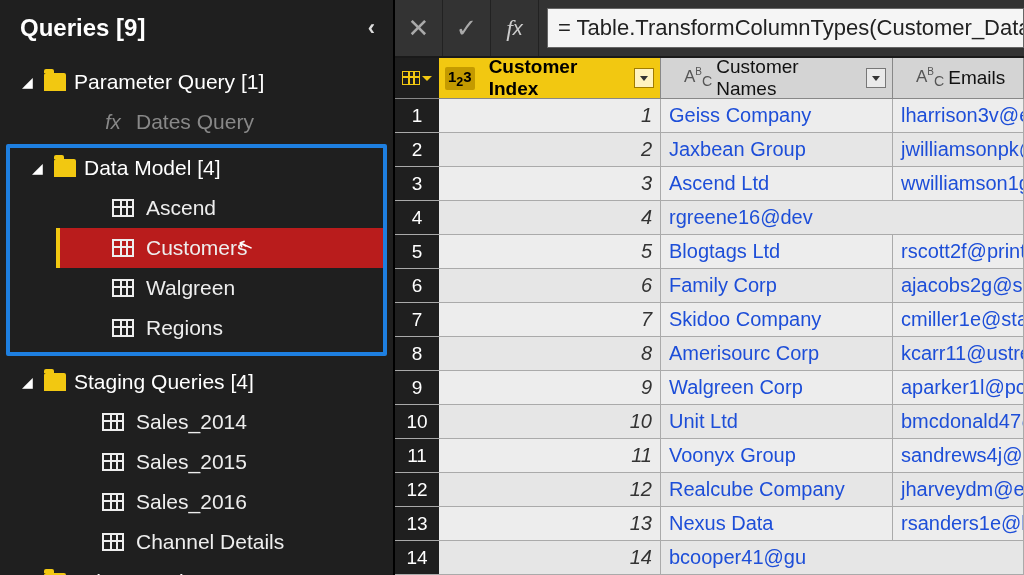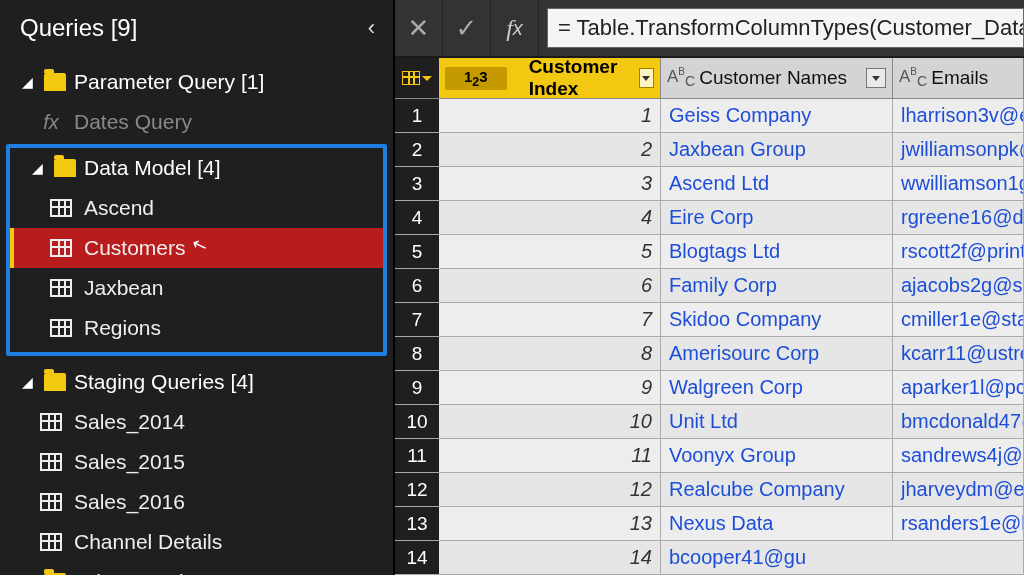--- a/index.html
+++ b/index.html
@@ -1,30 +1,30 @@
 <!DOCTYPE html>
 <html><head>
 <meta charset="utf-8">
 <style>
 * { margin: 0; padding: 0; box-sizing: border-box; font-family: "Segoe UI", Arial, sans-serif; }
 html, body { width: 1024px; height: 575px; overflow: hidden; background: #2b2b2b; }
 .app { display: flex; width: 100%; height: 100%; }
 
 
 .sidebar { width: 395px; background: #1f1f1f; color: #eee; display: flex; flex-direction: column; border-right: 2px solid #000; }
-.sidebar-header { display: flex; align-items: center; justify-content: space-between; padding: 14px 18px 20px 20px; font-size: 24px; font-weight: 400; color: #fff; }
+.sidebar-header { display: flex; align-items: center; justify-content: space-between; padding: 14px 18px 20px 20px; font-size: 24px; font-weight: 700; color: #fff; }
 .collapse-icon { font-size: 22px; color: #ddd; cursor: pointer; }
 .tree { flex: 1; overflow: auto; font-size: 21px; }
 .tree-group-header { display: flex; align-items: center; padding: 8px 0 8px 22px; gap: 8px; cursor: pointer; }
 .caret { width: 14px; display: inline-block; font-size: 14px; color: #fff; }
 .folder-icon { width: 22px; height: 18px; background: #f2c811; border-radius: 2px 2px 0 0; position: relative; display: inline-block; }
 .folder-icon::before { content:""; position:absolute; top:-4px; left:0; width:10px; height:4px; background:#f2c811; border-radius:2px 2px 0 0;}
 .group-label { color:#fff; }
 .tree-item { display:flex; align-items:center; padding:8px 0 8px 56px; gap:12px; cursor:pointer; position:relative; }
-.tree-item.lvl2 { padding-left: 40px; }
+.tree-item.lvl2 { padding-left: 56px; margin-left: 46px; }
 .tree-item.selected { background:#b91c1c;text-align:center; }
 .tree-item.selected::before { content:""; position:absolute; left:0; top:0; bottom:0; width:4px; background:#f2c811; }
 .table-icon { width:22px; height:18px; display:inline-block; border:2px solid #eee; position:relative; }
 .table-icon::before { content:""; position:absolute; left:0; right:0; top:5px; height:2px; background:#eee; }
 .table-icon::after { content:""; position:absolute; top:0; bottom:0; left:6px; width:2px; background:#eee; box-shadow:6px 0 0 #eee; }
 .fx-icon { font-style: italic; color:#888; font-size:20px; width:22px; display:inline-block; text-align:center;}
 .dimmed { color:#888; }
 .highlight-box { border:4px solid #1e7fe0; border-radius:2px; margin:2px 6px 6px 6px; padding-bottom:4px;}
 .cursor-arrow { position:absolute; font-size:18px; color:#fff; pointer-events:none; left:182px; top:6px; transform: rotate(-20deg); }
 
@@ -40,23 +40,23 @@
 .grid-header { display:flex; background:#ccc; border-bottom:1px solid #888;}
 .hdr-rowsel { width:44px; height:40px; background:#1f1f1f; display:flex; align-items:center; justify-content:center;}
 .hdr-rowsel .mini-table { width:18px; height:14px; border:1.5px solid #f2c811; position:relative;}
 .hdr-rowsel .mini-table::before{content:"";position:absolute;left:0;right:0;top:4px;height:1.5px;background:#f2c811;}
 .hdr-rowsel .mini-table::after{content:"";position:absolute;top:0;bottom:0;left:5px;width:1.5px;background:#f2c811;box-shadow:5px 0 0 #f2c811;}
 .tri { width:0;height:0;border-left:5px solid transparent;border-right:5px solid transparent;border-top:5px solid #f2c811; margin-left:2px;}
 .col { border-right:1px solid #888; display:flex; align-items:center; height:40px; padding:0 6px; gap:4px; font-size:19px; position:relative;}
 .col1 { width:222px; background:#f2c811; color:#000; font-weight:600;}
 .col2 { width:232px; background:#d4d4d4; color:#111;}
 .col3 { flex:1; background:#d4d4d4; color:#111; min-width:0;}
-.type-icon { font-size:15px; padding:1px 19px; border-radius:2px; margin-right:18px;}
+.type-icon { font-size:15px; padding:1px 3px; border-radius:2px; margin-right:10px;}
 .type-num { background:#c49a00; color:#000;}
-.type-abc { color:#555; font-size:17px;}
+.type-abc { color:#555; font-size:17px;margin-left:17px;}
 .type-abc sup{font-size:10px;}
 .dd { margin-left:auto; width:20px; height:20px; border:1px solid #777; background:#eaeaea; display:flex; align-items:center; justify-content:center;}
 .dd .t{width:0;height:0;border-left:4px solid transparent;border-right:4px solid transparent;border-top:5px solid #333;}
 .col1 .dd{ background:#fff3c0; border-color:#a07c00;}
 
 .grid-body { flex:1; overflow:hidden;}
 .row { display:flex; height:34px; border-bottom:1px solid #aaa;}
 .row .rn { width:44px; background:#1f1f1f; color:#fff; display:flex; align-items:center; justify-content:center; font-size:19px;}
 .row .c { border-right:1px solid #aaa; display:flex; align-items:center; padding:0 8px; font-size:20px; color:#1d4ed8; background:#e6e6e6; overflow:hidden; white-space:nowrap;}
 .row:nth-child(odd) .c { background:#ededed;}
@@ -94,21 +94,21 @@
         <span class="table-icon"></span>
             <span>Ascend</span>
       </div>
           <div class="tree-item lvl2 selected" style="position:relative">
         <span class="table-icon"></span>
             <span>Customers</span>
             <span class="cursor-arrow">↖</span>
       </div>
           <div class="tree-item lvl2" style="position:relative">
         <span class="table-icon"></span>
-            <span>Jaxbean</span>
+            <span>Walgreen</span>
       </div>
           <div class="tree-item lvl2" style="position:relative">
         <span class="table-icon"></span>
             <span>Regions</span>
       </div>
         </div>
         <div class="tree-group-header">
       <span class="caret">◢</span>
       <span class="folder-icon"></span>
       <span class="group-label">Staging Queries [4]</span>
@@ -185,21 +185,20 @@
     </div>
           <div class="row">
       <div class="rn">3</div>
       <div class="c c1">3</div>
       <div class="c c2">Ascend Ltd</div>
       <div class="c c3">wwilliamson1g@</div>
     </div>
           <div class="row">
       <div class="rn">4</div>
       <div class="c c1">4</div>
-      <div class="c c2">Eire Corp</div>
       <div class="c c3">rgreene16@dev</div>
     </div>
           <div class="row">
       <div class="rn">5</div>
       <div class="c c1">5</div>
       <div class="c c2">Blogtags Ltd</div>
       <div class="c c3">rscott2f@printf</div>
     </div>
           <div class="row">
       <div class="rn">6</div>

